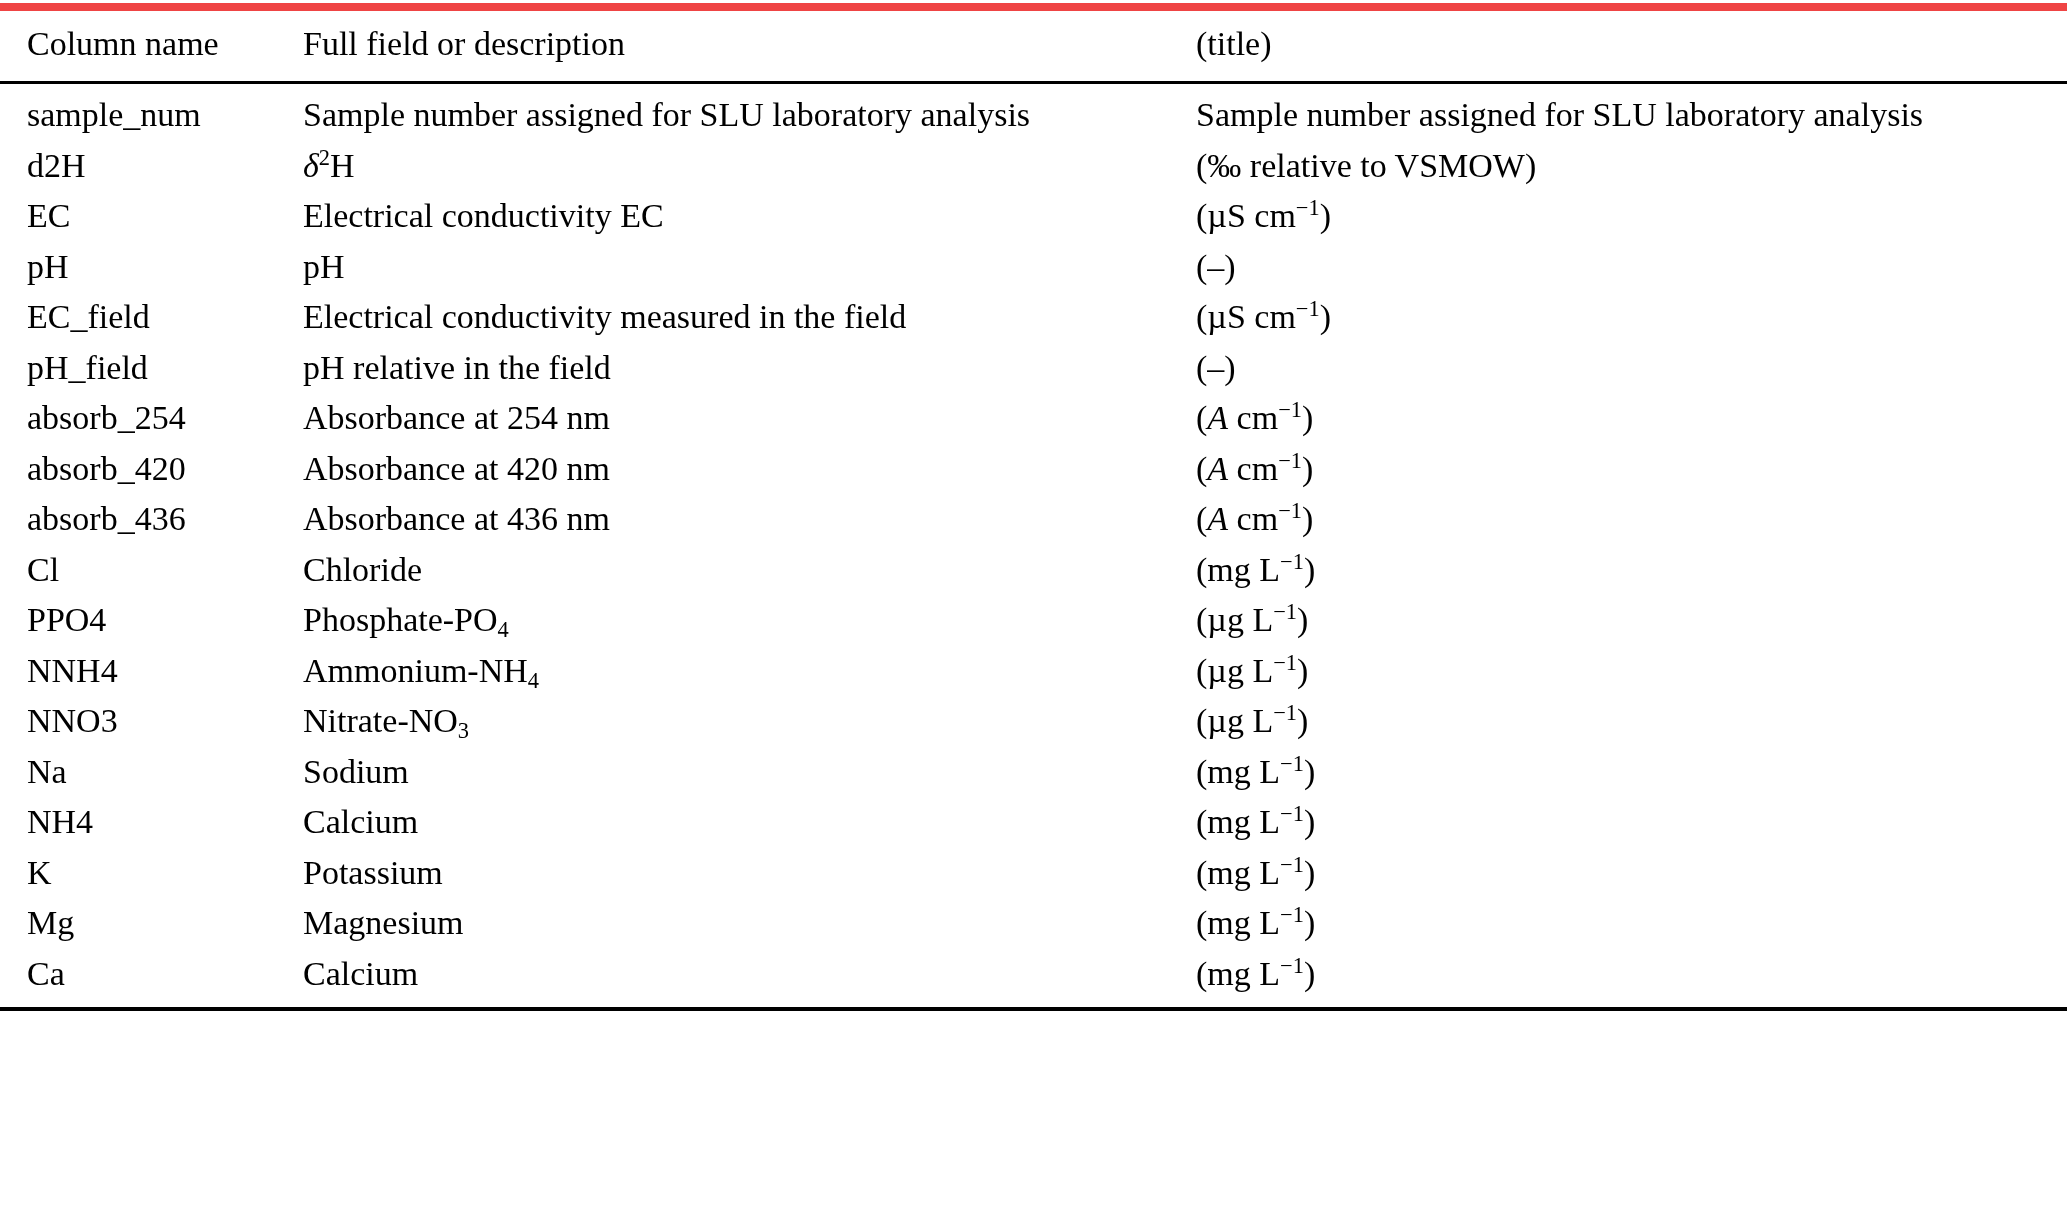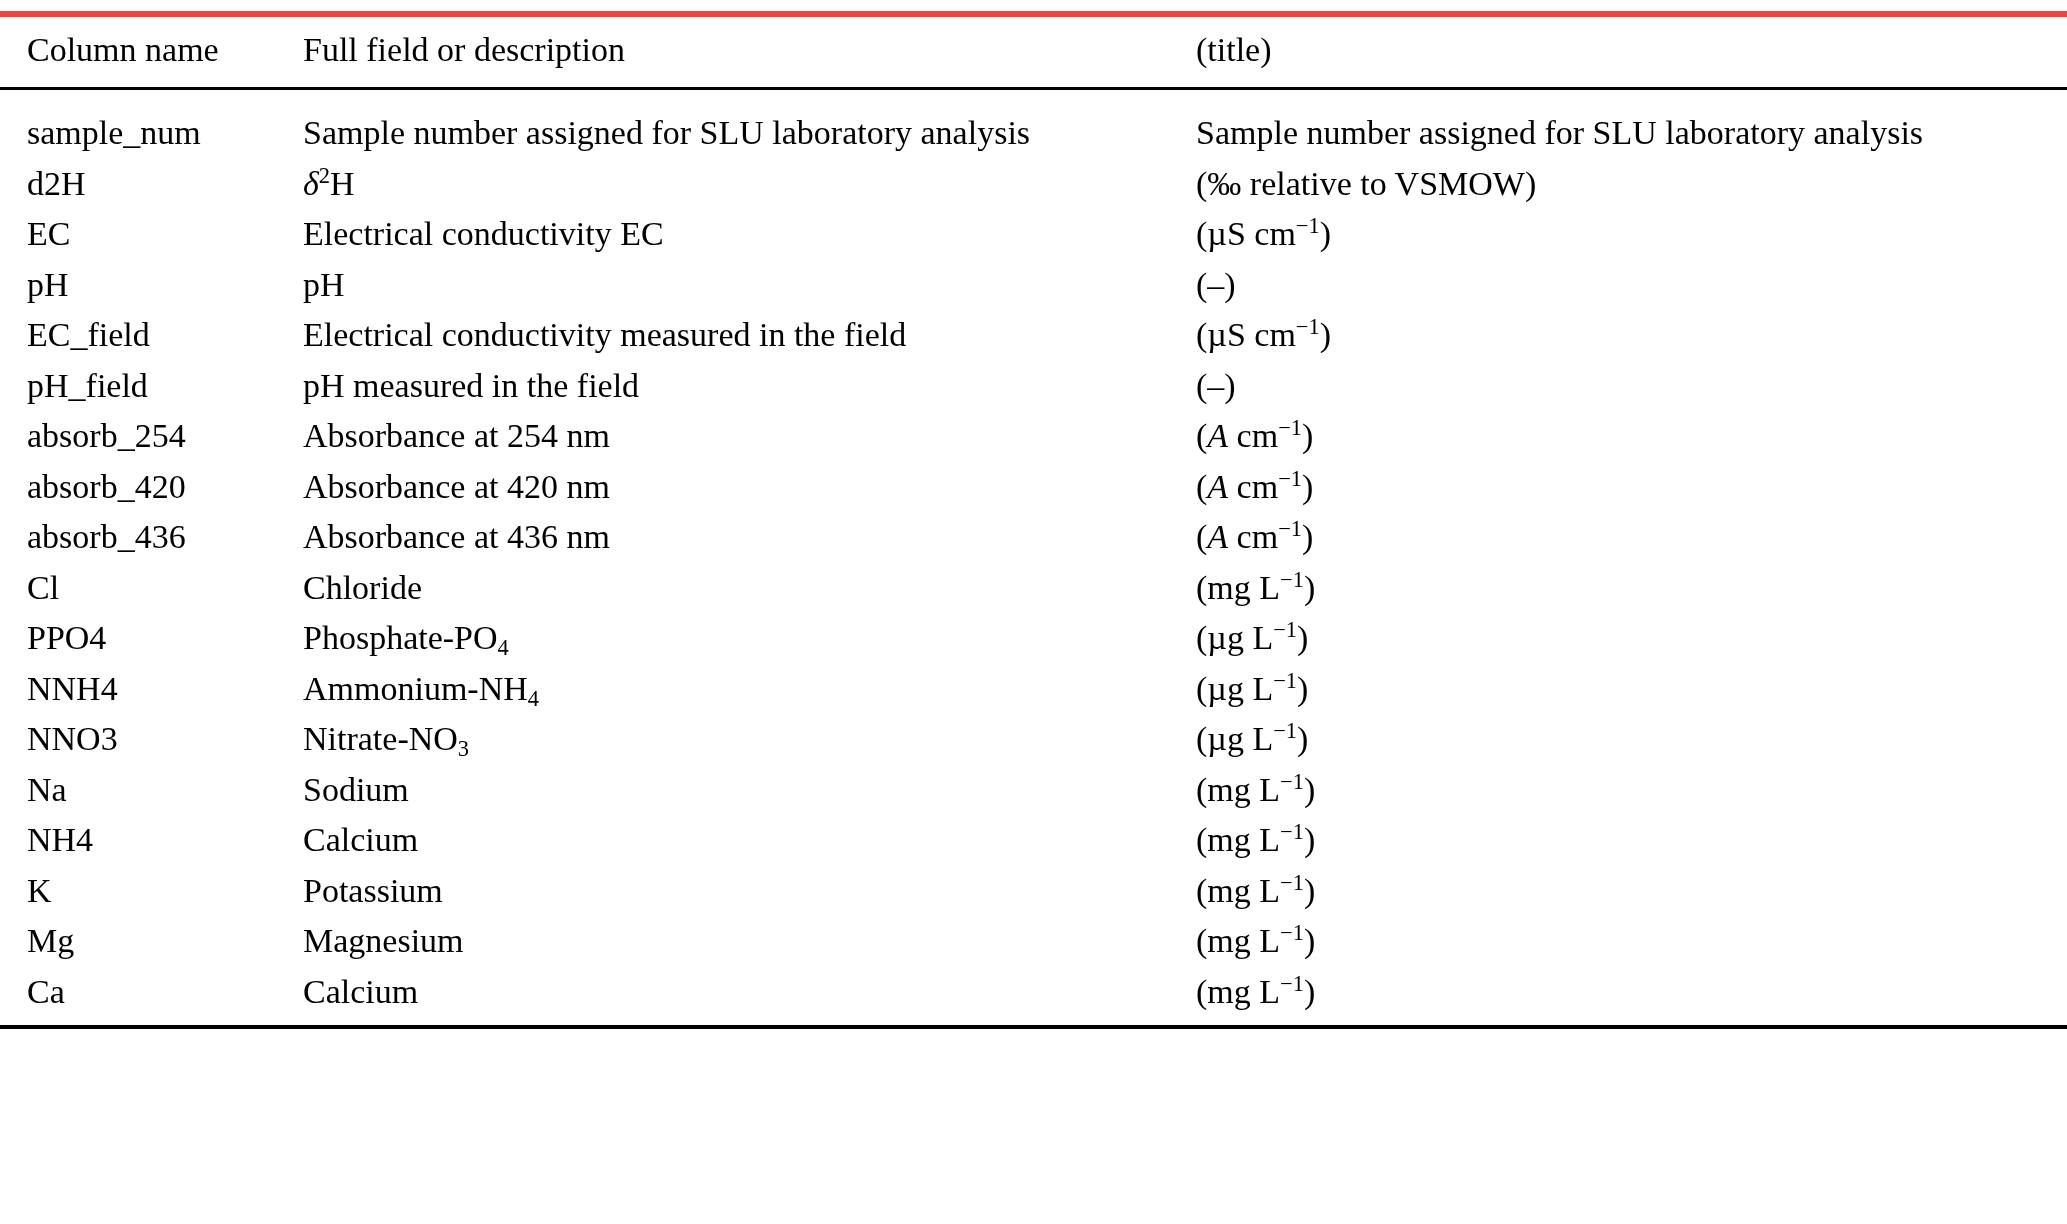--- a/index.html
+++ b/index.html
@@ -11,22 +11,22 @@
     width: 2067px;
     height: 1224px;
     font-family: "Liberation Serif", "DejaVu Serif", serif;
     color: #000000;
     overflow: hidden;
   }
   .paper-table {
     width: 2067px;
     border-collapse: collapse;
     table-layout: fixed;
-    margin-top: 11px;
-    border-top: 6px solid #ef4444;
+    margin-top: 3px;
+    border-top: 8px solid #ef4444;
     border-bottom: 4px solid #000;
   }
   col.c1 { width: 303px; }
   col.c2 { width: 893px; }
   col.c3 { width: 871px; }
   thead th {
     text-align: left;
     font-weight: normal;
     font-size: 34px;
     line-height: 34px;
@@ -35,21 +35,21 @@
     white-space: nowrap;
   }
   tbody td {
     font-size: 34px;
     line-height: 50.5px;
     padding: 0;
     vertical-align: middle;
     white-space: nowrap;
     overflow: visible;
   }
-  tbody tr:first-child td { padding-top: 18px; }
+  tbody tr:first-child td { padding-top: 6px; }
   tbody tr:last-child td { padding-bottom: 8px; }
   th:first-child, td:first-child { padding-left: 27px; }
   sup, sub {
     font-size: 66%;
     line-height: 0;
   }
   sup { vertical-align: 0.55em; }
   sub { vertical-align: -0.25em; }
   i { font-style: italic; }
 </style>
@@ -91,21 +91,21 @@
       <td>pH</td>
       <td>(–)</td>
     </tr>
       <tr>
       <td>EC_field</td>
       <td>Electrical conductivity measured in the field</td>
       <td>(µS cm<sup>−1</sup>)</td>
     </tr>
       <tr>
       <td>pH_field</td>
-      <td>pH measured in the field</td>
+      <td>pH relative in the field</td>
       <td>(–)</td>
     </tr>
       <tr>
       <td>absorb_254</td>
       <td>Absorbance at 254 nm</td>
       <td>(<i>A</i> cm<sup>−1</sup>)</td>
     </tr>
       <tr>
       <td>absorb_420</td>
       <td>Absorbance at 420 nm</td>

